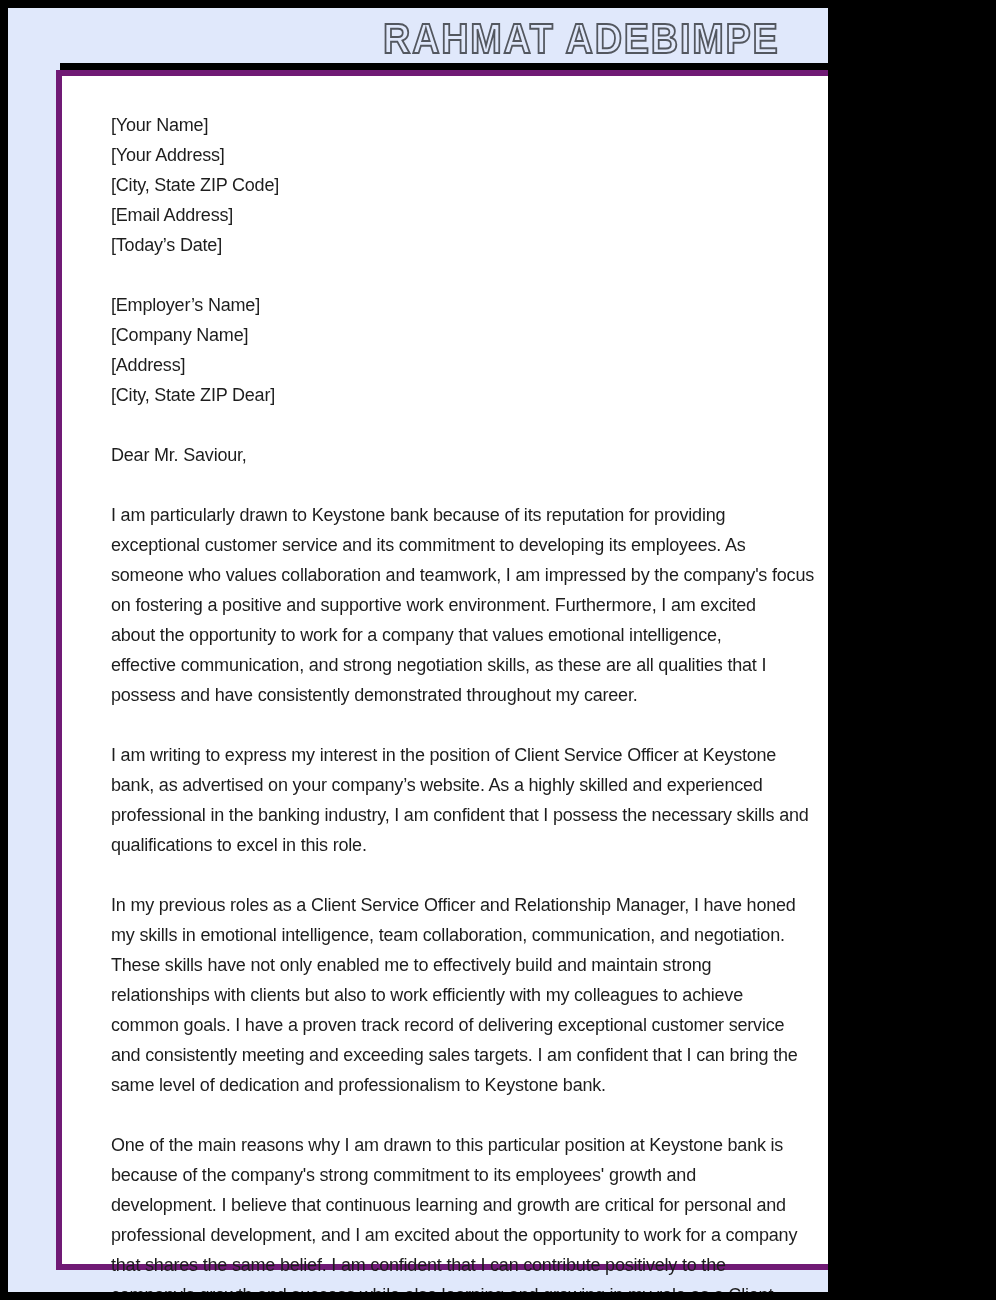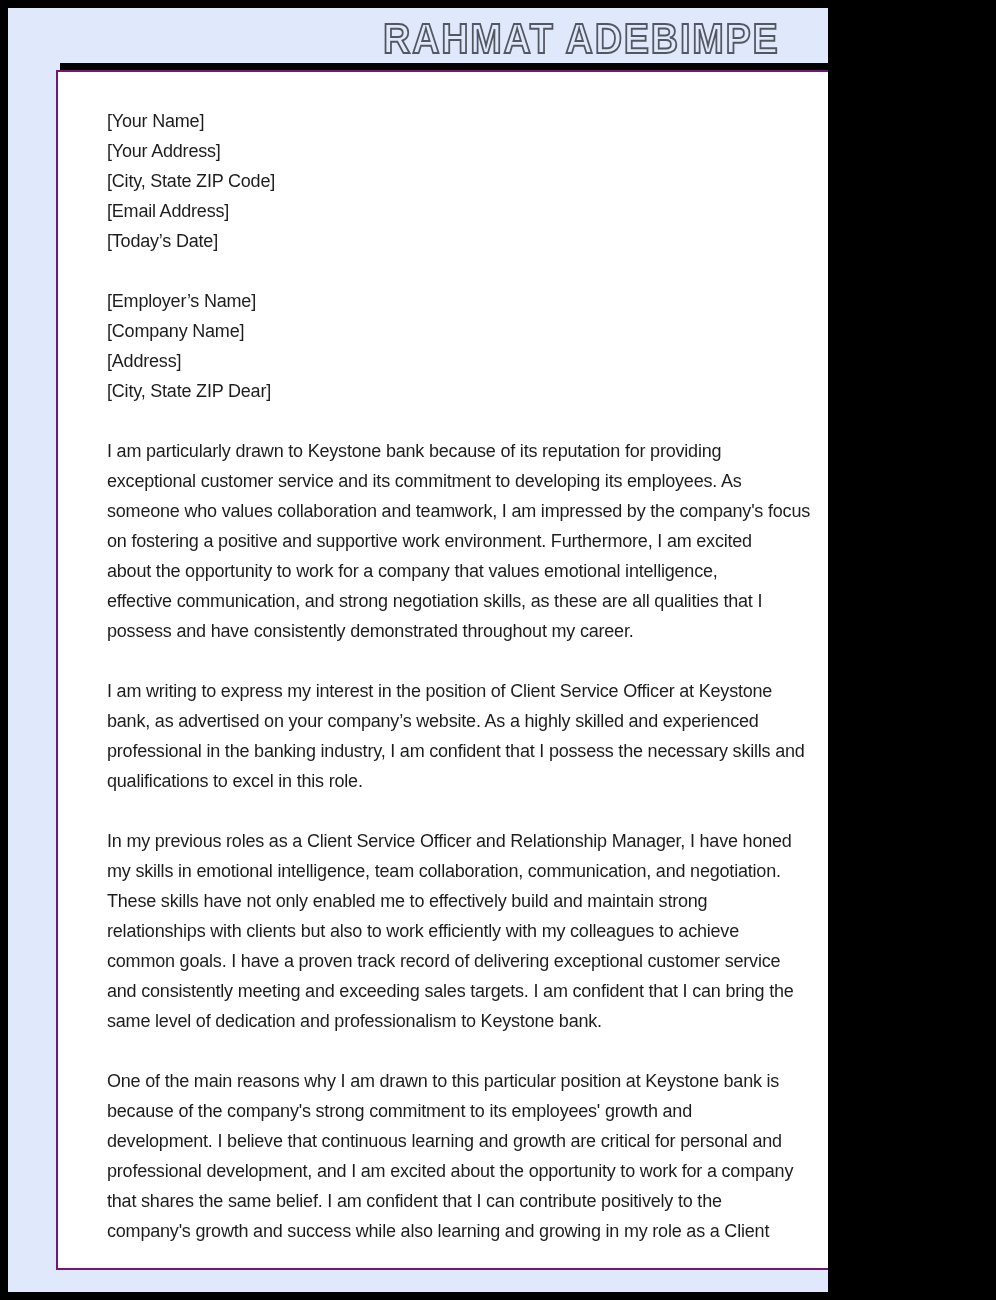--- a/index.html
+++ b/index.html
@@ -35,21 +35,21 @@
     background: #000000;
   }
   .document {
     position: absolute;
     left: 48px;
     top: 62px;
     width: 900px;
     height: 1200px;
     box-sizing: border-box;
     background: #ffffff;
-    border: 2px solid #701a75;
+    border: 6px solid #701a75;
     padding: 34px 38px 16px 49px;
     
   }
   .letter-body p {
     margin: 0 0 30px 0;
     font-size: 18px;
     line-height: 30px;
     letter-spacing: -0.2px;
     color: #1d1d1d;
     white-space: pre; 
@@ -82,20 +82,21 @@
 [Your Address]
 [City, State ZIP Code]
 [Email Address]
 [Today’s Date]</p>
 
       <p>[Employer’s Name]
 [Company Name]
 [Address]
 [City, State ZIP Dear]</p>
 
+      <p>Dear Mr. Saviour,</p>
 
       <p>I am particularly drawn to Keystone bank because of its reputation for providing
 exceptional customer service and its commitment to developing its employees. As
 someone who values collaboration and teamwork, I am impressed by the company's focus
 on fostering a positive and supportive work environment. Furthermore, I am excited
 about the opportunity to work for a company that values emotional intelligence,
 effective communication, and strong negotiation skills, as these are all qualities that I
 possess and have consistently demonstrated throughout my career.</p>
 
       <p>I am writing to express my interest in the position of Client Service Officer at Keystone

